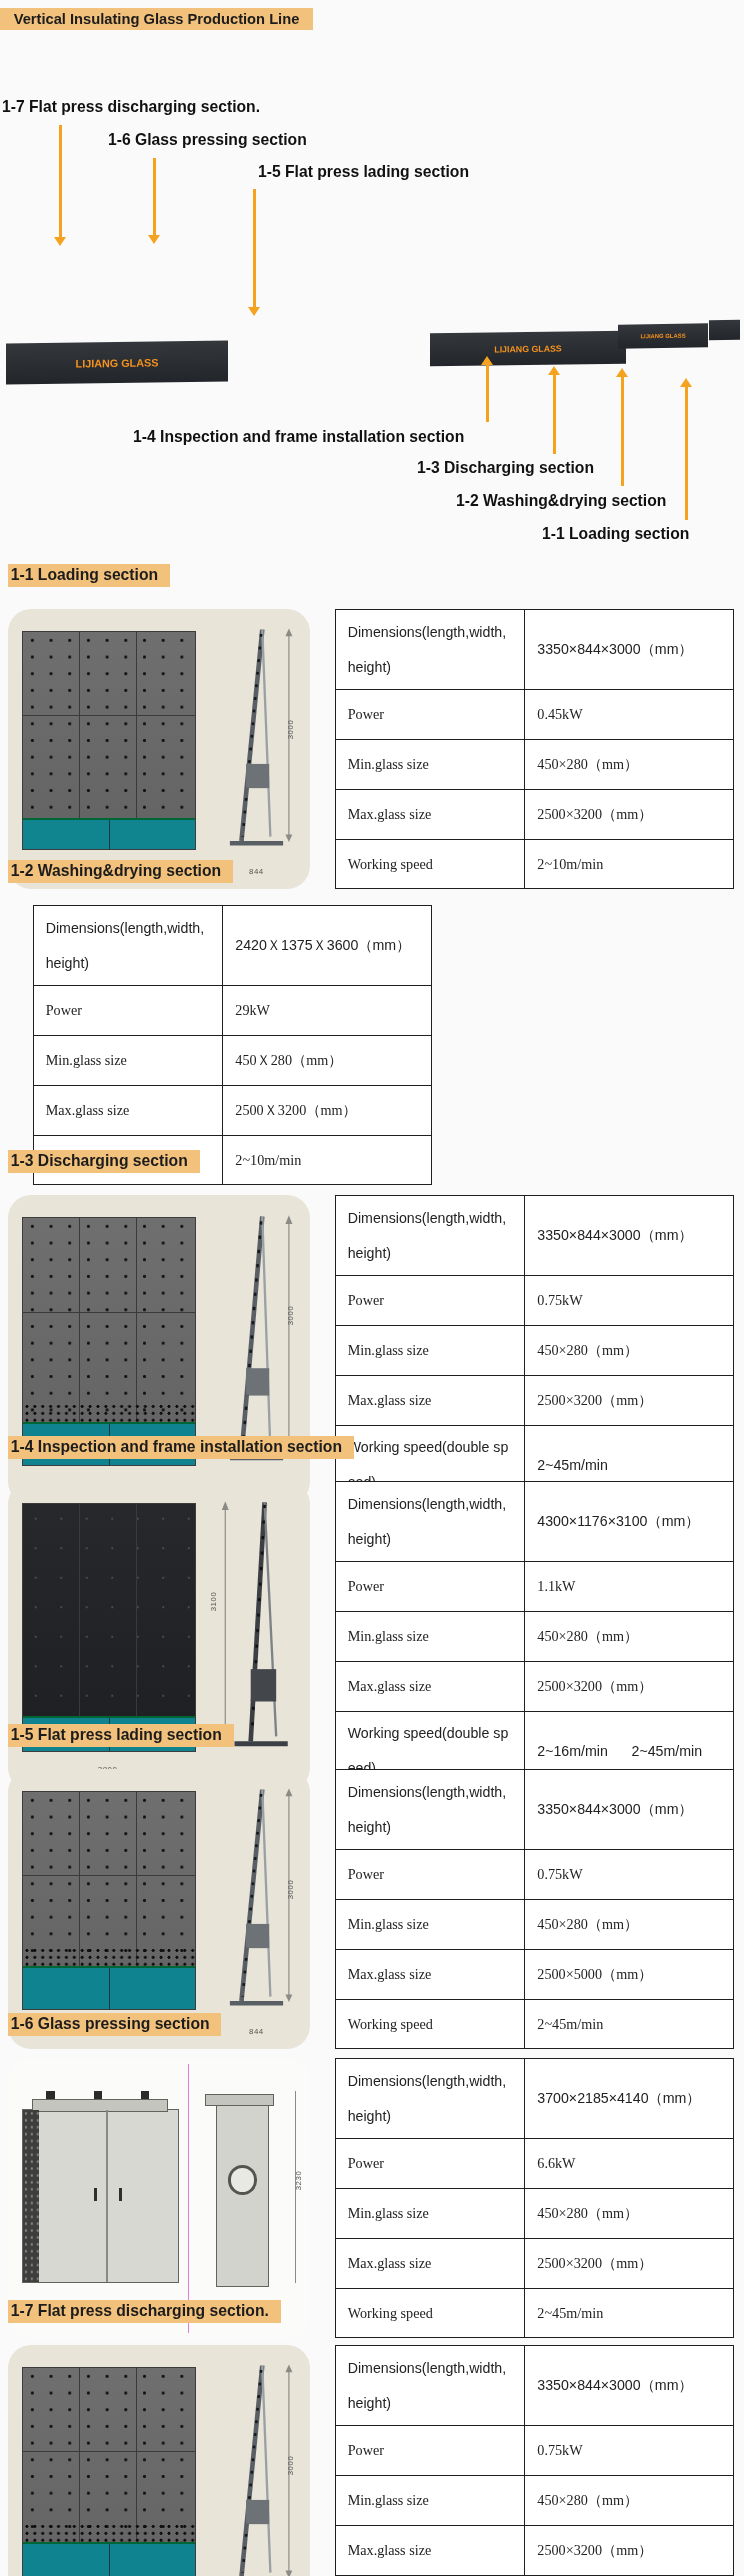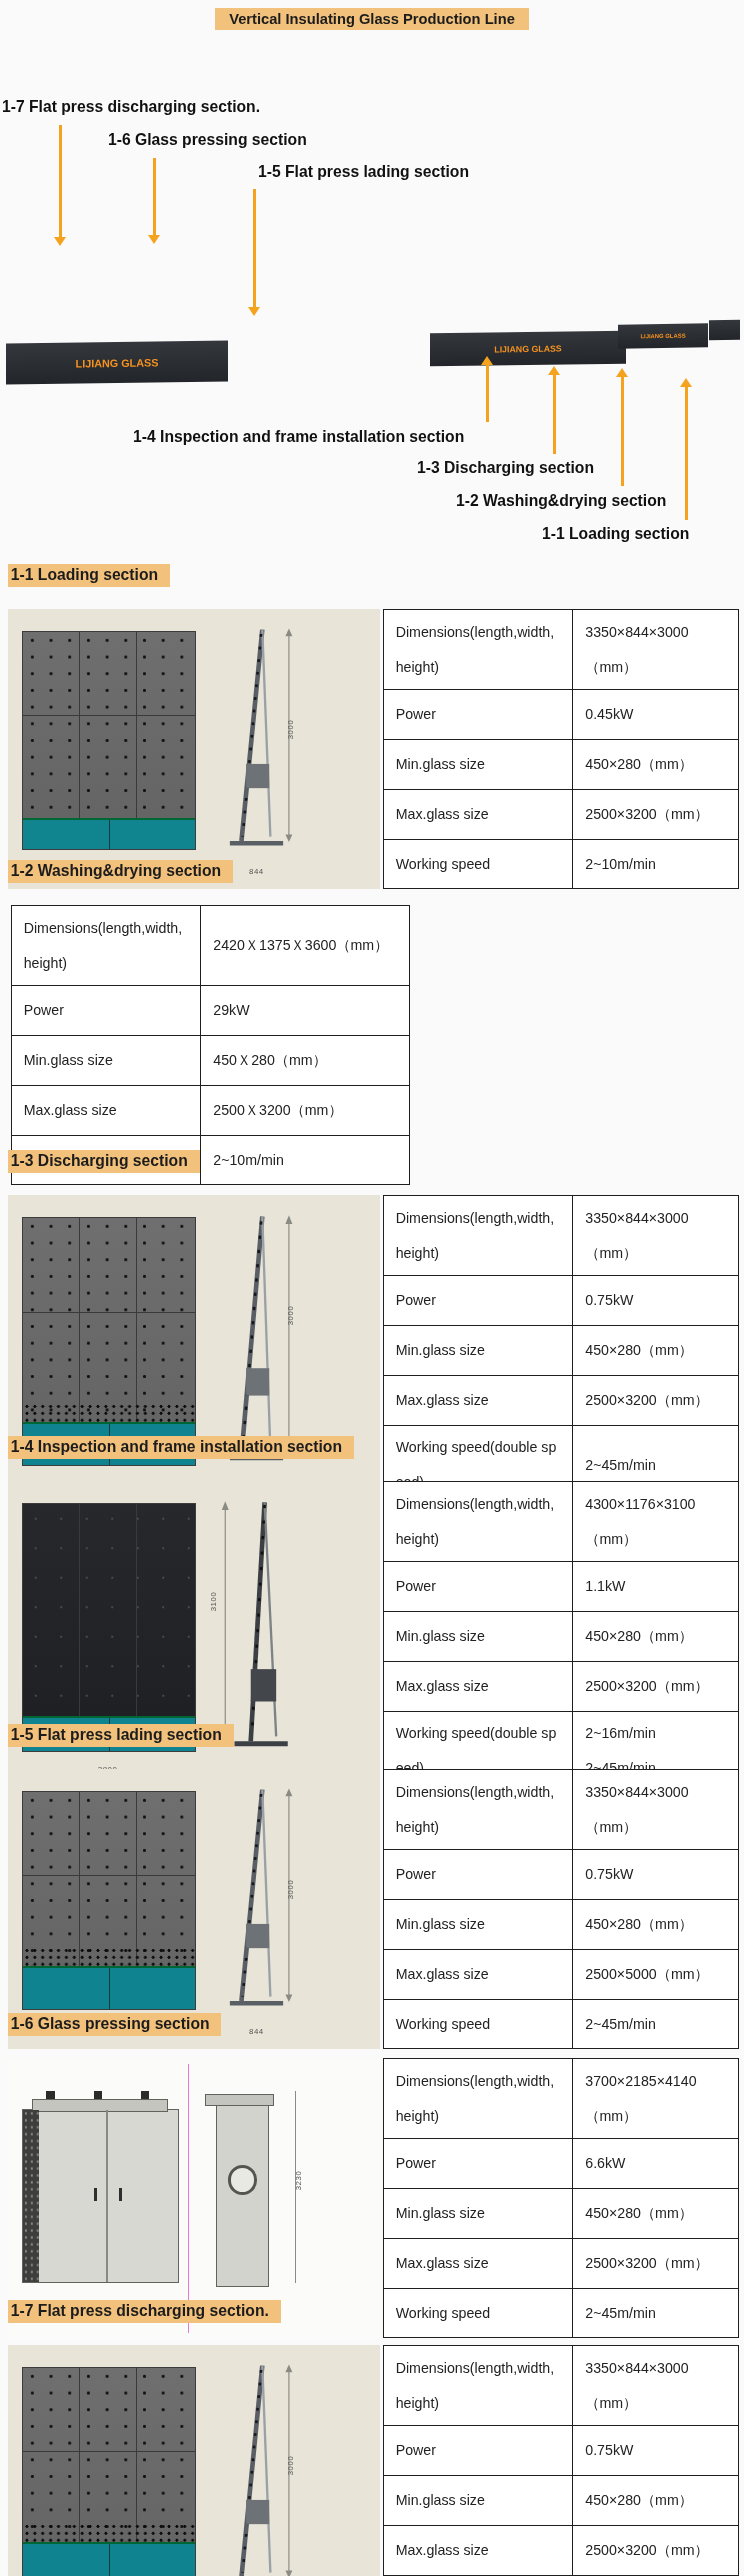--- a/index.html
+++ b/index.html
@@ -4,21 +4,21 @@
 <style>
   html,body{margin:0;padding:0;}
   body{
     width:744px;height:2576px;position:relative;
     background:#fafafa;
     font-family:"Liberation Sans","DejaVu Sans",sans-serif;
     color:#1c1c1c;overflow:hidden;
   }
   .hl{background:#f2c17c;}
   
-  .title-wrap{position:absolute;top:7.9px;left:0;width:744px;text-align:center;}
+  .title-wrap{position:absolute;top:7.9px;left:0;width:744px;}
   .title{display:inline-block;font-size:14.7px;font-weight:bold;padding:2.9px 13.7px;}
   
   .hero{position:absolute;top:0;left:0;width:744px;height:562px;}
   .callout{position:absolute;font-size:15.7px;font-weight:bold;white-space:nowrap;color:#111;}
   .arrow{position:absolute;width:2.9px;background:#f5a31e;}
   .arrow.down::after{content:"";position:absolute;left:-4.9px;bottom:-8.8px;
     border:6.4px solid transparent;border-top:9.8px solid #f5a31e;border-bottom:none;}
   .arrow.up::before{content:"";position:absolute;left:-4.9px;top:-8.8px;
     border:6.4px solid transparent;border-bottom:9.8px solid #f5a31e;border-top:none;}
   .band{position:absolute;top:188px;left:0;width:744px;height:224px;
@@ -56,28 +56,28 @@
   .washer::before{content:"";position:absolute;left:-3.9px;right:-3.9px;top:-5.9px;height:11.8px;
     background:#2c2f33;border-radius:2px;}
   .oval{position:absolute;width:19.6px;height:45px;border-radius:50%;
     background:#caccce;border:3.9px solid #3a3e44;top:27.5px;}
   .oval.o1{left:8.8px;} .oval.o2{left:40px;}
   
   .sec{position:absolute;left:7.9px;width:731px;}
   .sec-h{display:inline-block;font-size:15.7px;font-weight:bold;padding:2px 11.8px 2.9px 2.9px;}
   .sec-row{display:flex;align-items:stretch;margin-top:22.6px;}
   
-  table.spec{border-collapse:collapse;table-layout:fixed;width:399px;margin-left:3px;background:#fff;}
+  table.spec{border-collapse:collapse;table-layout:fixed;width:399px;margin-left:25px;background:#fff;}
   table.spec td{border:1.8px solid #1f1f1f;padding:3.9px 11.8px;font-size:14.2px;color:#222;
     vertical-align:middle;background:#fff;}
   td.lbl{width:165px;word-break:break-all;line-height:2.45;}
   td.val{line-height:2.45;white-space:pre-wrap;}
-  .r1{height:71px;} .rr{height:41px;} .rd{height:71px;}
-  
-  .drawing{position:relative;width:372px;flex:none;background:#e8e5d8;overflow:hidden;}
+  .r1{height:71px;} .rr{height:41px;font-family:Liberation Serif, serif;} .rd{height:71px;}
+  
+  .drawing{position:relative;width:302px;flex:none;background:#e8e5d8;overflow:hidden;border-radius:23px;}
   .drawing.white{background:#fbfbfa;}
   .dim{position:absolute;font-size:7.9px;color:#555;letter-spacing:0.5px;}
   .dim.w{text-align:center;}
   .dim.v{transform:rotate(-90deg);transform-origin:center;}
   .dimline{position:absolute;background:#8b8b85;}
   
   .wf{position:absolute;left:13.7px;top:21.6px;width:172px;bottom:39px;
     background:
       radial-gradient(circle,#101010 1.3px,transparent 1.6px),
       linear-gradient(#6f6f6f,#636363);

